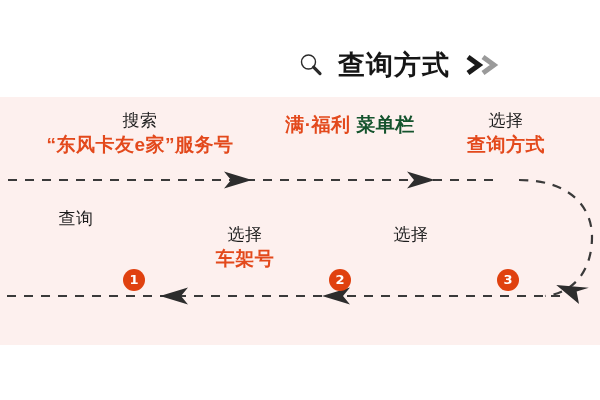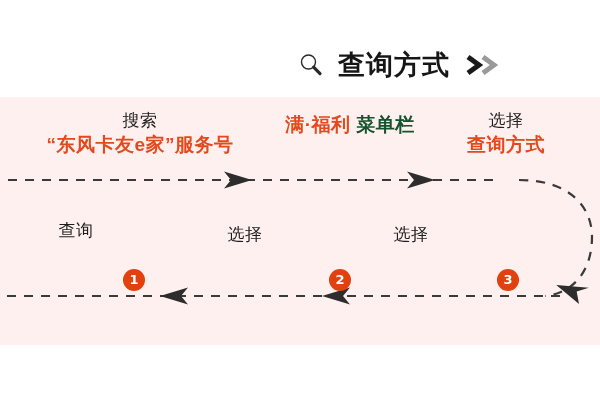--- a/index.html
+++ b/index.html
@@ -105,21 +105,21 @@
     line-height: 22px;
     text-align: center;
     font-family: "DejaVu Sans", "Liberation Sans", sans-serif;
   }
 
   
   #step-1 { left: 20px;  top: 14px;  width: 240px; }
   #step-2 { left: 262px; top: 14px;  width: 176px; }
   #step-3 { left: 440px; top: 14px;  width: 132px; }
   
-  #step-6 { left: 0px;   top: 124px; width: 152px; }
+  #step-6 { left: 0px;   top: 112px; width: 152px; }
   #step-5 { left: 180px; top: 128px; width: 130px; }
   #step-4 { left: 345px; top: 128px; width: 132px; }
 
   #badge-1 { left: 123px; top: 172px; }
   #badge-2 { left: 329px; top: 172px; }
   #badge-3 { left: 497px; top: 172px; }
 </style>
 </head>
 <body>
 
@@ -190,20 +190,23 @@
       <span>查询方式</span>
     </div>
   </div>
 
   <div class="step" id="step-4">
     <div class="step-action">选择</div>
   </div>
 
   <div class="step" id="step-5">
     <div class="step-action">选择</div>
+    <div class="step-target">
+      <span>车架号</span>
+    </div>
   </div>
 
   <div class="step" id="step-6">
     <div class="step-action">查询</div>
   </div>
 
   <div class="badge" id="badge-1">1</div>
   <div class="badge" id="badge-2">2</div>
   <div class="badge" id="badge-3">3</div>
 

